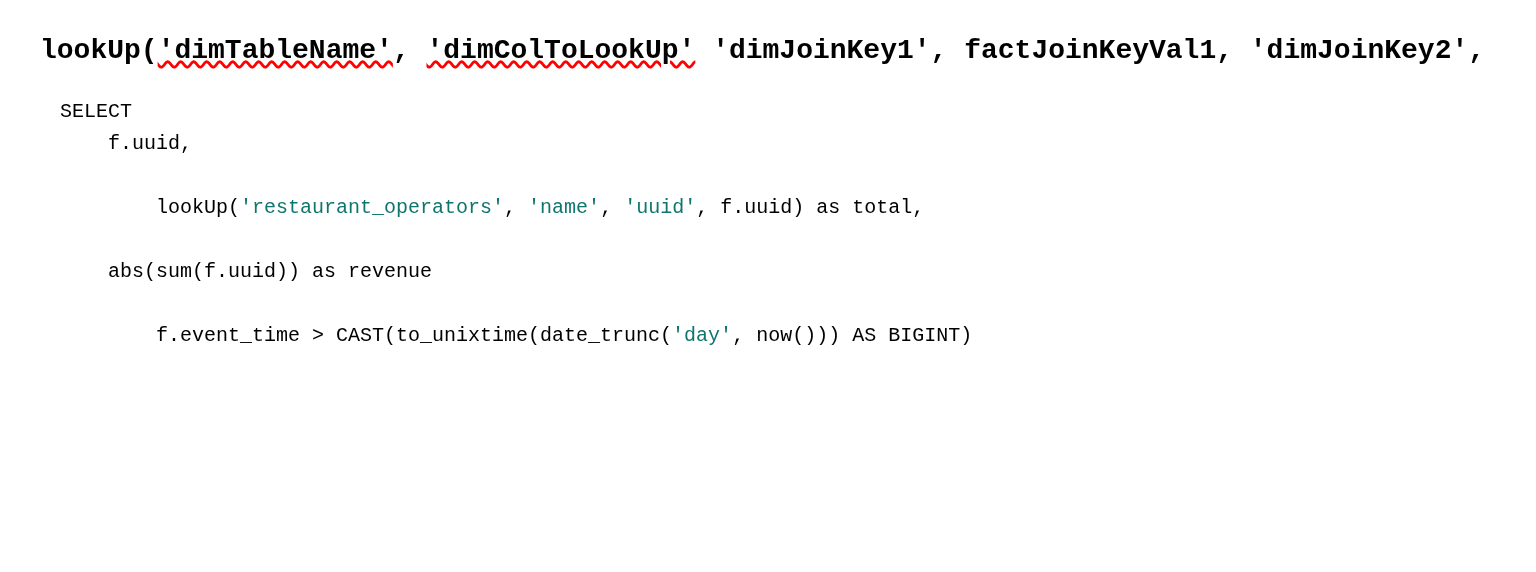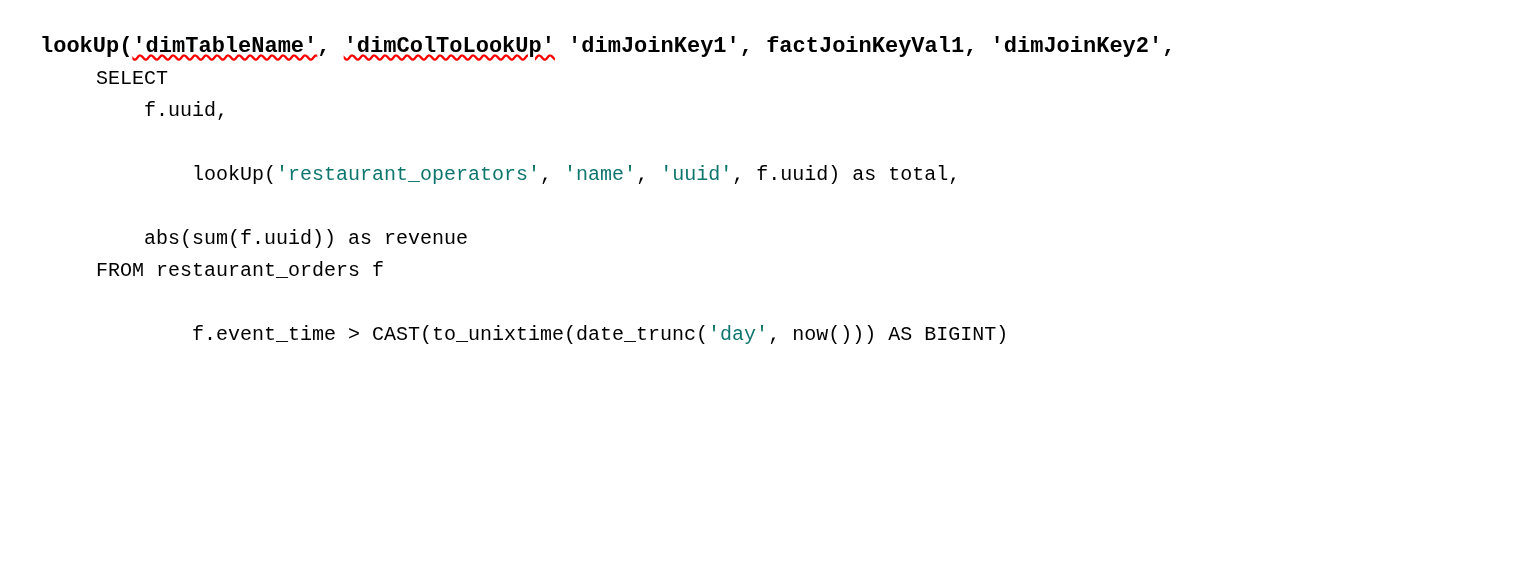--- a/index.html
+++ b/index.html
@@ -13,40 +13,40 @@
       font-family: 'Courier New', Courier, monospace;
       font-size: 20px;
       line-height: 1.6;
       padding: 30px 40px;
       width: 1536px;
       min-height: 572px;
     }
 
     .header-line {
       font-weight: bold;
-      font-size: 22px;
+      font-size: 28px;
       line-height: 1.5;
+      margin-bottom: 24px;
       color: #000000;
     }
 
     .red-squiggle {
       text-decoration: underline wavy #ff0000;
       color: #000000;
       font-weight: bold;
     }
 
     .code-block {
       padding-left: 20px;
       color: #000000;
     }
 
     .line {
       display: block;
       white-space: pre;
-      margin-left: 36px;
     }
 
     .str {
       color: #0f766e;
     }
 
     .plain {
       color: #000000;
     }
   </style>
@@ -65,21 +65,20 @@
 
   <span class="line plain">    f.uuid,</span>
 
   <span class="line">
     <span class="plain">    lookUp(</span><span class="str">'restaurant_operators'</span><span class="plain">, </span><span class="str">'name'</span><span class="plain">, </span><span class="str">'uuid'</span><span class="plain">, f.uuid) </span><span class="plain">as</span><span class="plain"> total,</span>
   </span>
 
 
   <span class="line plain">    abs(sum(f.uuid)) as revenue</span>
 
-  <span class="line plain">FROM restaurant_orders f</span>
 
 
   <span class="line">
     <span class="plain">    f.event_time &gt; CAST(to_unixtime(date_trunc(</span><span class="str">'day'</span><span class="plain">, now())) AS BIGINT)</span>
   </span>
 
   <span class="line">
     
   </span>
 

